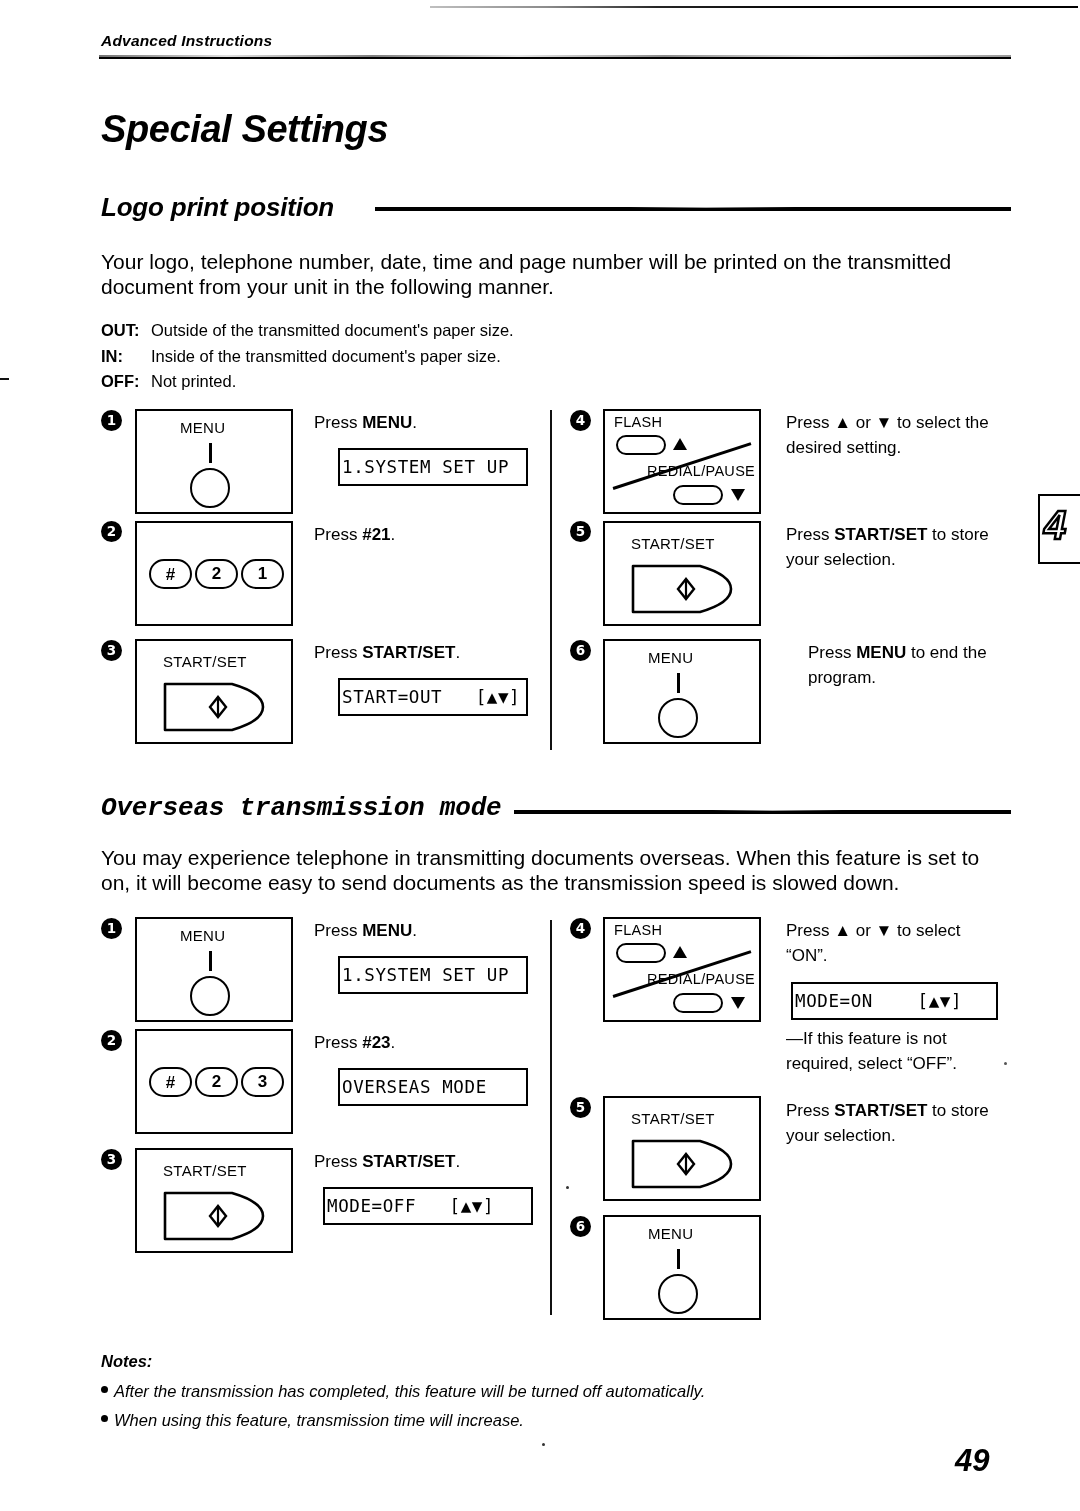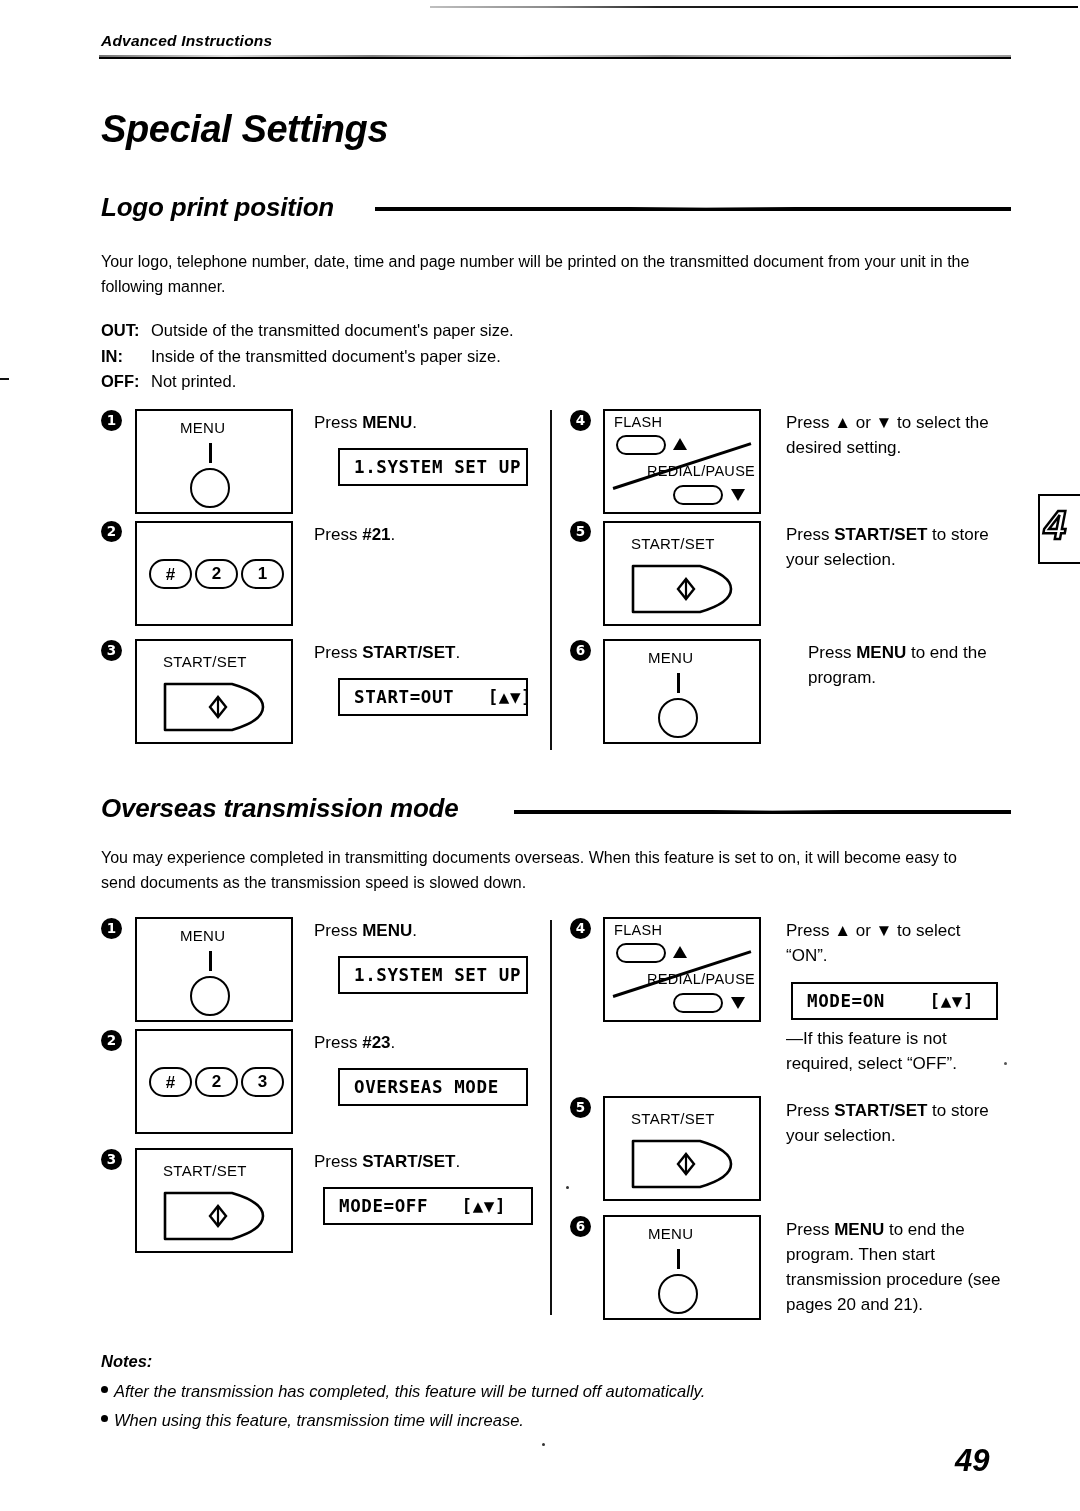--- a/index.html
+++ b/index.html
@@ -29,21 +29,21 @@
 
   
   .h1{position:absolute;left:101px;top:108px;font-size:38px;font-weight:700;
     font-style:italic;letter-spacing:-.4px;}
   .h2{position:absolute;font-size:26px;font-weight:700;font-style:italic;letter-spacing:-.2px;}
   .h2rule{position:absolute;height:4px;background:#000;}
   .h2rule:after{content:"";position:absolute;left:0;top:-1px;width:100%;height:1.5px;
     background:linear-gradient(90deg,rgba(255,255,255,0) 40%,rgba(255,255,255,.65) 52%,rgba(255,255,255,0) 66%);}
 
   
-  .para{position:absolute;font-size:16px;line-height:25px;letter-spacing:0px;}
+  .para{position:absolute;font-size:21px;line-height:25px;letter-spacing:0px;}
   .deflist{position:absolute;font-size:16.5px;line-height:25.5px;}
   .deflist .row{display:flex;}
   .deflist .k{font-weight:700;width:50px;flex:0 0 50px;}
   .deflist .v{}
   .bullet{position:absolute;width:21px;height:21px;border-radius:50%;background:#000;
     color:#fff;font-size:13.5px;font-weight:700;text-align:center;line-height:21px;
     font-family:"DejaVu Sans",sans-serif;}
   .panel{position:absolute;border:2.2px solid #000;background:#fff;box-sizing:border-box;}
   .panel-lbl{position:absolute;font-size:15px;letter-spacing:.3px;white-space:nowrap;}
 
@@ -69,21 +69,21 @@
   .diag{position:absolute;background:#000;transform-origin:left center;}
 
   
   .instr{position:absolute;font-size:17px;line-height:25px;}
   .instr b{font-weight:700;}
 
   
   .lcd{position:absolute;border:2.2px solid #000;background:#fff;box-sizing:border-box;
     font-family:"DejaVu Sans Mono",monospace;font-size:17.5px;display:flex;align-items:center;
     letter-spacing:.6px;white-space:pre;}
-  .lcd span{display:block;padding-left:14px;font-weight:bold;}
+  .lcd span{display:block;padding-left:2px;}
 
   
   .vdiv{position:absolute;width:1.6px;background:#111;}
 
   
   .tab{position:absolute;border:2px solid #000;background:#fff;box-sizing:border-box;}
   .tabnum{position:absolute;font-size:40px;font-weight:700;font-style:italic;
     color:#fff;-webkit-text-stroke:2.5px #000;font-family:"Liberation Sans",sans-serif;}
 
   
@@ -214,24 +214,24 @@
   <div class="bullet" style="left:570px;top:640px;">6</div>
   <div class="panel" style="left:603px;top:639px;width:158px;height:105px;">
     <div class="panel-lbl" style="left:43px;top:8px;">MENU</div>
     <div class="menu-stem" style="left:72px;top:32px;height:20px;"></div>
     <div class="menu-circle" style="left:53px;top:57px;width:40px;height:40px;"></div>
   </div>
   <div class="instr" style="left:808px;top:640px;width:215px;">
     <span>Press <b>MENU</b> to end the program.</span>
   </div>
 
-  <div class="h2" style="left:101px;top:793px;">Overseas transmission mode</div>
+  <div class="h2" style="left:101px;top:793px;font-family:Liberation Mono, monospace;">Overseas transmission mode</div>
   <div class="h2rule" style="left:514px;top:810px;width:497px;"></div>
 
-  <div class="para" style="left:101px;top:845px;width:890px;">You may experience completed in transmitting documents overseas. When this feature is set to on, it will become easy to send documents as the transmission speed is slowed down.</div>
+  <div class="para" style="left:101px;top:845px;width:890px;">You may experience telephone in transmitting documents overseas. When this feature is set to on, it will become easy to send documents as the transmission speed is slowed down.</div>
 
   <div class="vdiv" style="left:550px;top:920px;height:395px;"></div>
 
   <div class="bullet" style="left:101px;top:918px;">1</div>
   <div class="panel" style="left:135px;top:917px;width:158px;height:105px;">
     <div class="panel-lbl" style="left:43px;top:8px;">MENU</div>
     <div class="menu-stem" style="left:72px;top:32px;height:20px;"></div>
     <div class="menu-circle" style="left:53px;top:57px;width:40px;height:40px;"></div>
   </div>
   <div class="instr" style="left:314px;top:918px;width:215px;">
@@ -312,23 +312,20 @@
   <div class="instr" style="left:786px;top:1098px;width:215px;">
     <span>Press <b>START/SET</b> to store your selection.</span>
   </div>
 
   <div class="bullet" style="left:570px;top:1216px;">6</div>
   <div class="panel" style="left:603px;top:1215px;width:158px;height:105px;">
     <div class="panel-lbl" style="left:43px;top:8px;">MENU</div>
     <div class="menu-stem" style="left:72px;top:32px;height:20px;"></div>
     <div class="menu-circle" style="left:53px;top:57px;width:40px;height:40px;"></div>
   </div>
-  <div class="instr" style="left:786px;top:1217px;width:215px;">
-    <span>Press <b>MENU</b> to end the program. Then start transmission procedure (see pages 20 and 21).</span>
-  </div>
 
   <div class="notes-h" style="left:101px;top:1352px;">Notes:</div>
   <div class="note" style="left:101px;top:1379px;width:880px;">
     <span class="bul"></span>
     <span class="txt">After the transmission has completed, this feature will be turned off automatically.</span>
   </div>
   <div class="note" style="left:101px;top:1408px;width:880px;">
     <span class="bul"></span>
     <span class="txt">When using this feature, transmission time will increase.</span>
   </div>

